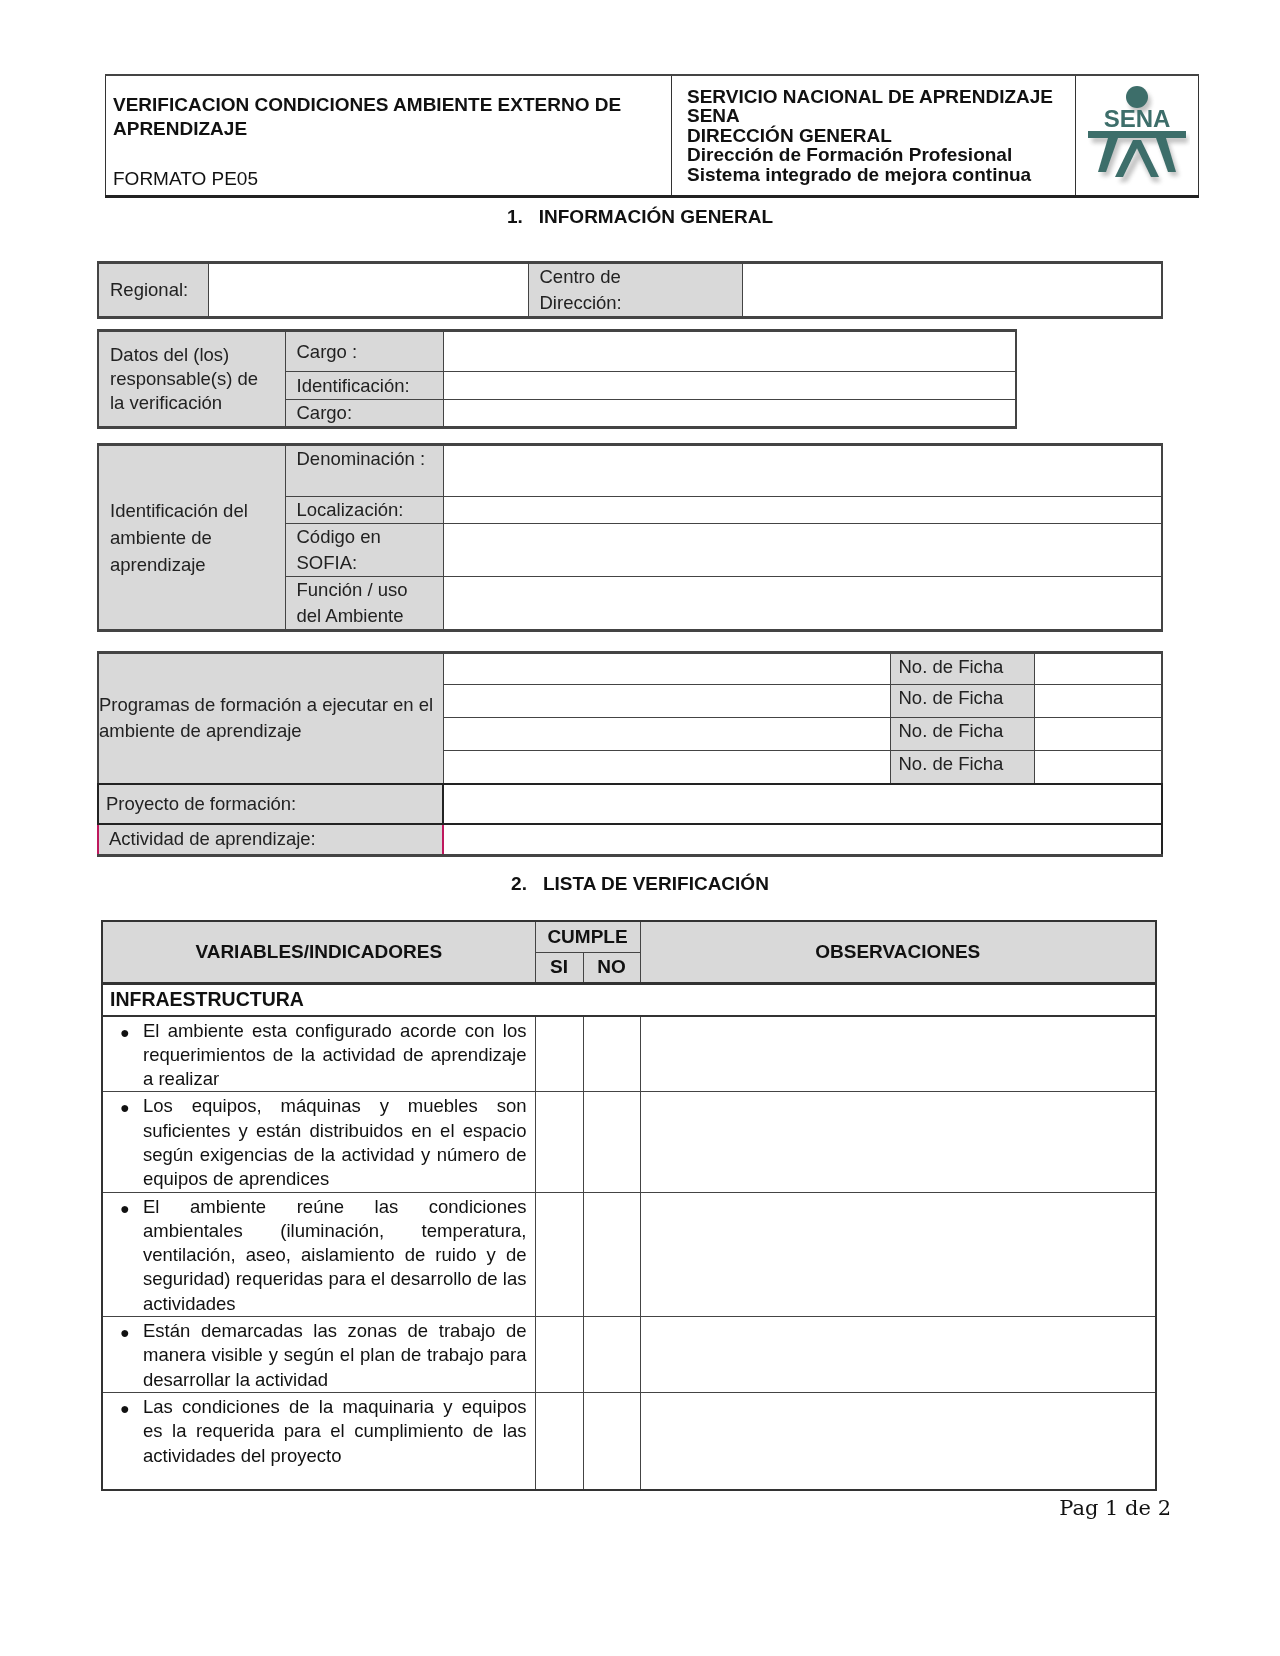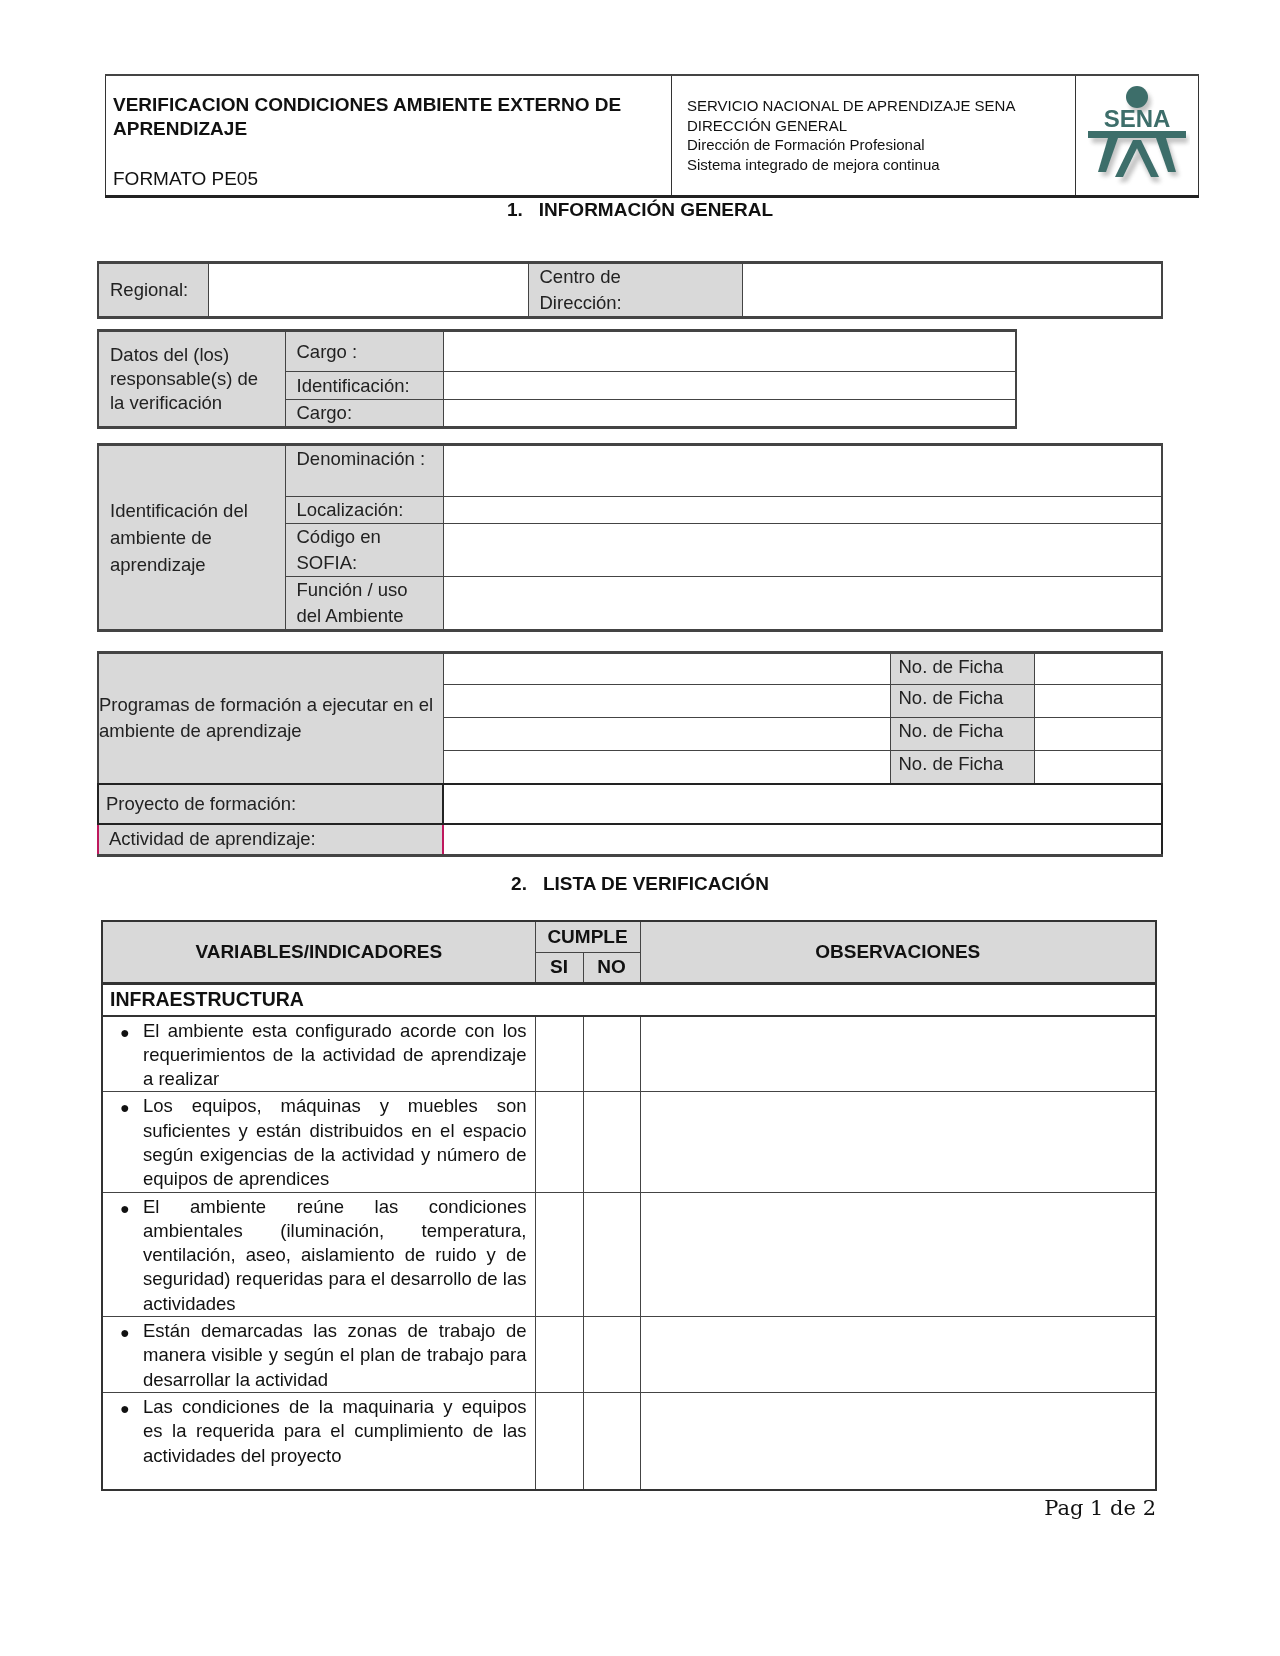--- a/index.html
+++ b/index.html
@@ -9,42 +9,42 @@
   table { border-collapse: collapse; table-layout: fixed; }
   td { padding: 0; vertical-align: middle; }
   .gray { background: #d9d9d9; }
 
   
   #hdr { left: 105px; top: 74px; width: 1093px; height: 123px; }
   #hdr td { border: 1px solid #333; }
   #hdr { border-top: 2px solid #444; border-bottom: 3px solid #222; }
   .hdr-title { font-weight: bold; font-size: 19px; line-height: 24px; padding: 17px 7px 0 7px; vertical-align: top; }
   .hdr-format { font-size: 19px; margin-top: 26px; }
-  .hdr-org { font-size: 15px; font-weight: normal; line-height: 19.5px; padding-left: 15px; }
+  .hdr-org { font-size: 19px; font-weight: bold; line-height: 19.5px; padding-left: 15px; }
   .logo-cell { text-align: center; }
 
   .sec-title { font-weight: bold; font-size: 19px; width: 1280px; text-align: center; left: 0; }
   .sec-title .num { margin-right: 16px; }
 
   .form { font-size: 18.5px; color: #222; }
   .form td { border: 1px solid #444; }
   .form .lbl { padding-left: 11px; line-height: 26px; }
   .form .lbl2 { padding-left: 11px; line-height: 26px; vertical-align: top; }
   .form.thick { border-top: 3px solid #444; border-bottom: 3px solid #444; border-left: 2px solid #444; border-right: 2px solid #444; }
 
   
   #check { left: 101px; top: 920px; width: 1056px; font-size: 18.5px; }
   #check td { border: 1px solid #444; }
   #check { border: 2px solid #333; }
   #check th { font-weight: bold; background: #d9d9d9; border: 1px solid #444; font-size: 19px; padding: 0; }
   .cat-row td { font-weight: bold; font-size: 19.5px; padding-left: 7px; height: 30px; border-top: 3px solid #333 !important; border-bottom: 2px solid #333 !important; }
   .item-text { padding: 2px 8px 0 40px; position: relative; text-align: justify; line-height: 24.3px; vertical-align: top !important; }
   .bullet { position: absolute; left: 17px; top: 4px; font-size: 16px; }
 
-  #pag { right: 124px; top: 1496px; font-family: "DejaVu Serif", "Liberation Serif", serif; font-size: 21px; color: #111; }
+  #pag { right: 109px; top: 1496px; font-family: "DejaVu Serif", "Liberation Serif", serif; font-size: 21px; color: #111; }
 </style>
 </head>
 <body>
 
 <table id="hdr" class="abs">
   <colgroup>
       <col style="width:566px">
       <col style="width:404px">
       <col style="width:123px">
     </colgroup>
@@ -81,21 +81,21 @@
         <polygon points="24,58 34,58 22,92 14,92" fill="#3d6e6a"></polygon>
         <polygon points="82,58 72,58 84,92 92,92" fill="#3d6e6a"></polygon>
         <polygon points="49,60 57,60 39,97 31,97" fill="#3d6e6a"></polygon>
         <polygon points="57,60 49,60 67,97 75,97" fill="#3d6e6a"></polygon>
       </svg>
     </td>
   </tr>
 </tbody>
   </table>
 
-<div class="abs sec-title" style="top:199px">
+<div class="abs sec-title" style="top:206px">
   <span class="num">1.</span><span>INFORMACIÓN GENERAL</span>
 </div>
 
 <table class="abs form thick" style="left:97px; top:261px; width:1066px;">
   <colgroup>
       <col style="width:110px">
       <col style="width:320px">
       <col style="width:214px">
       <col>
     </colgroup>

